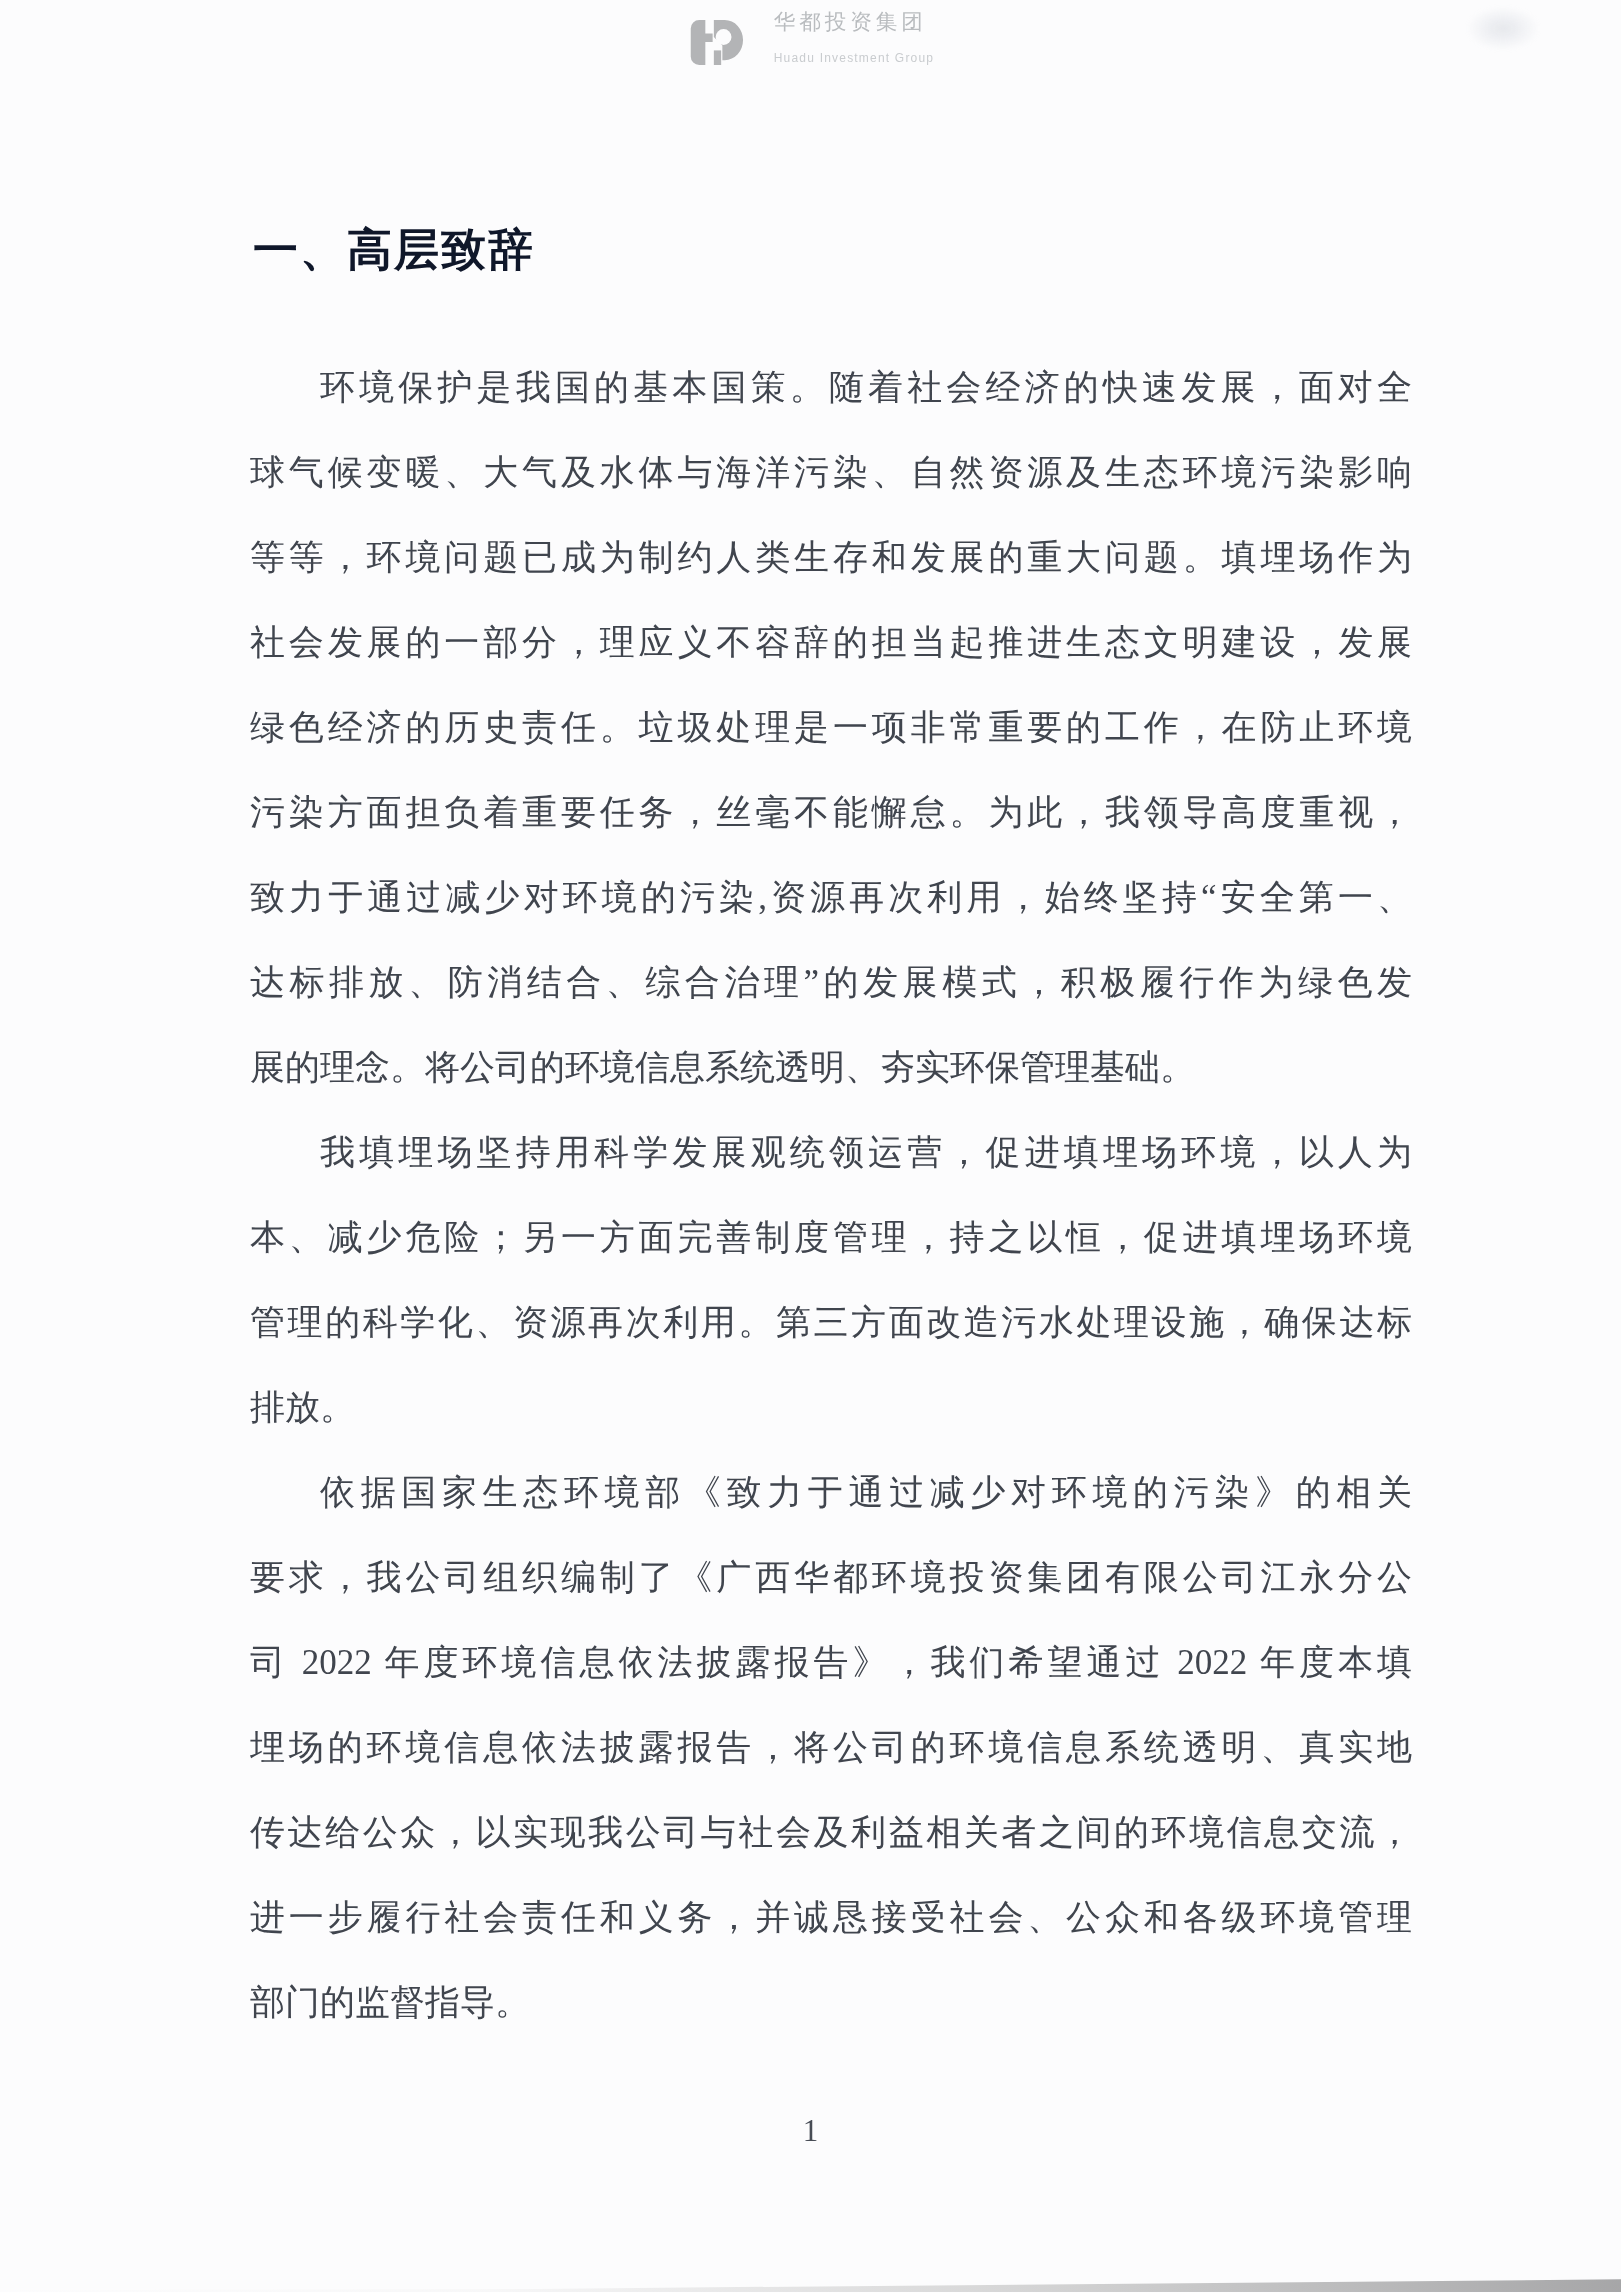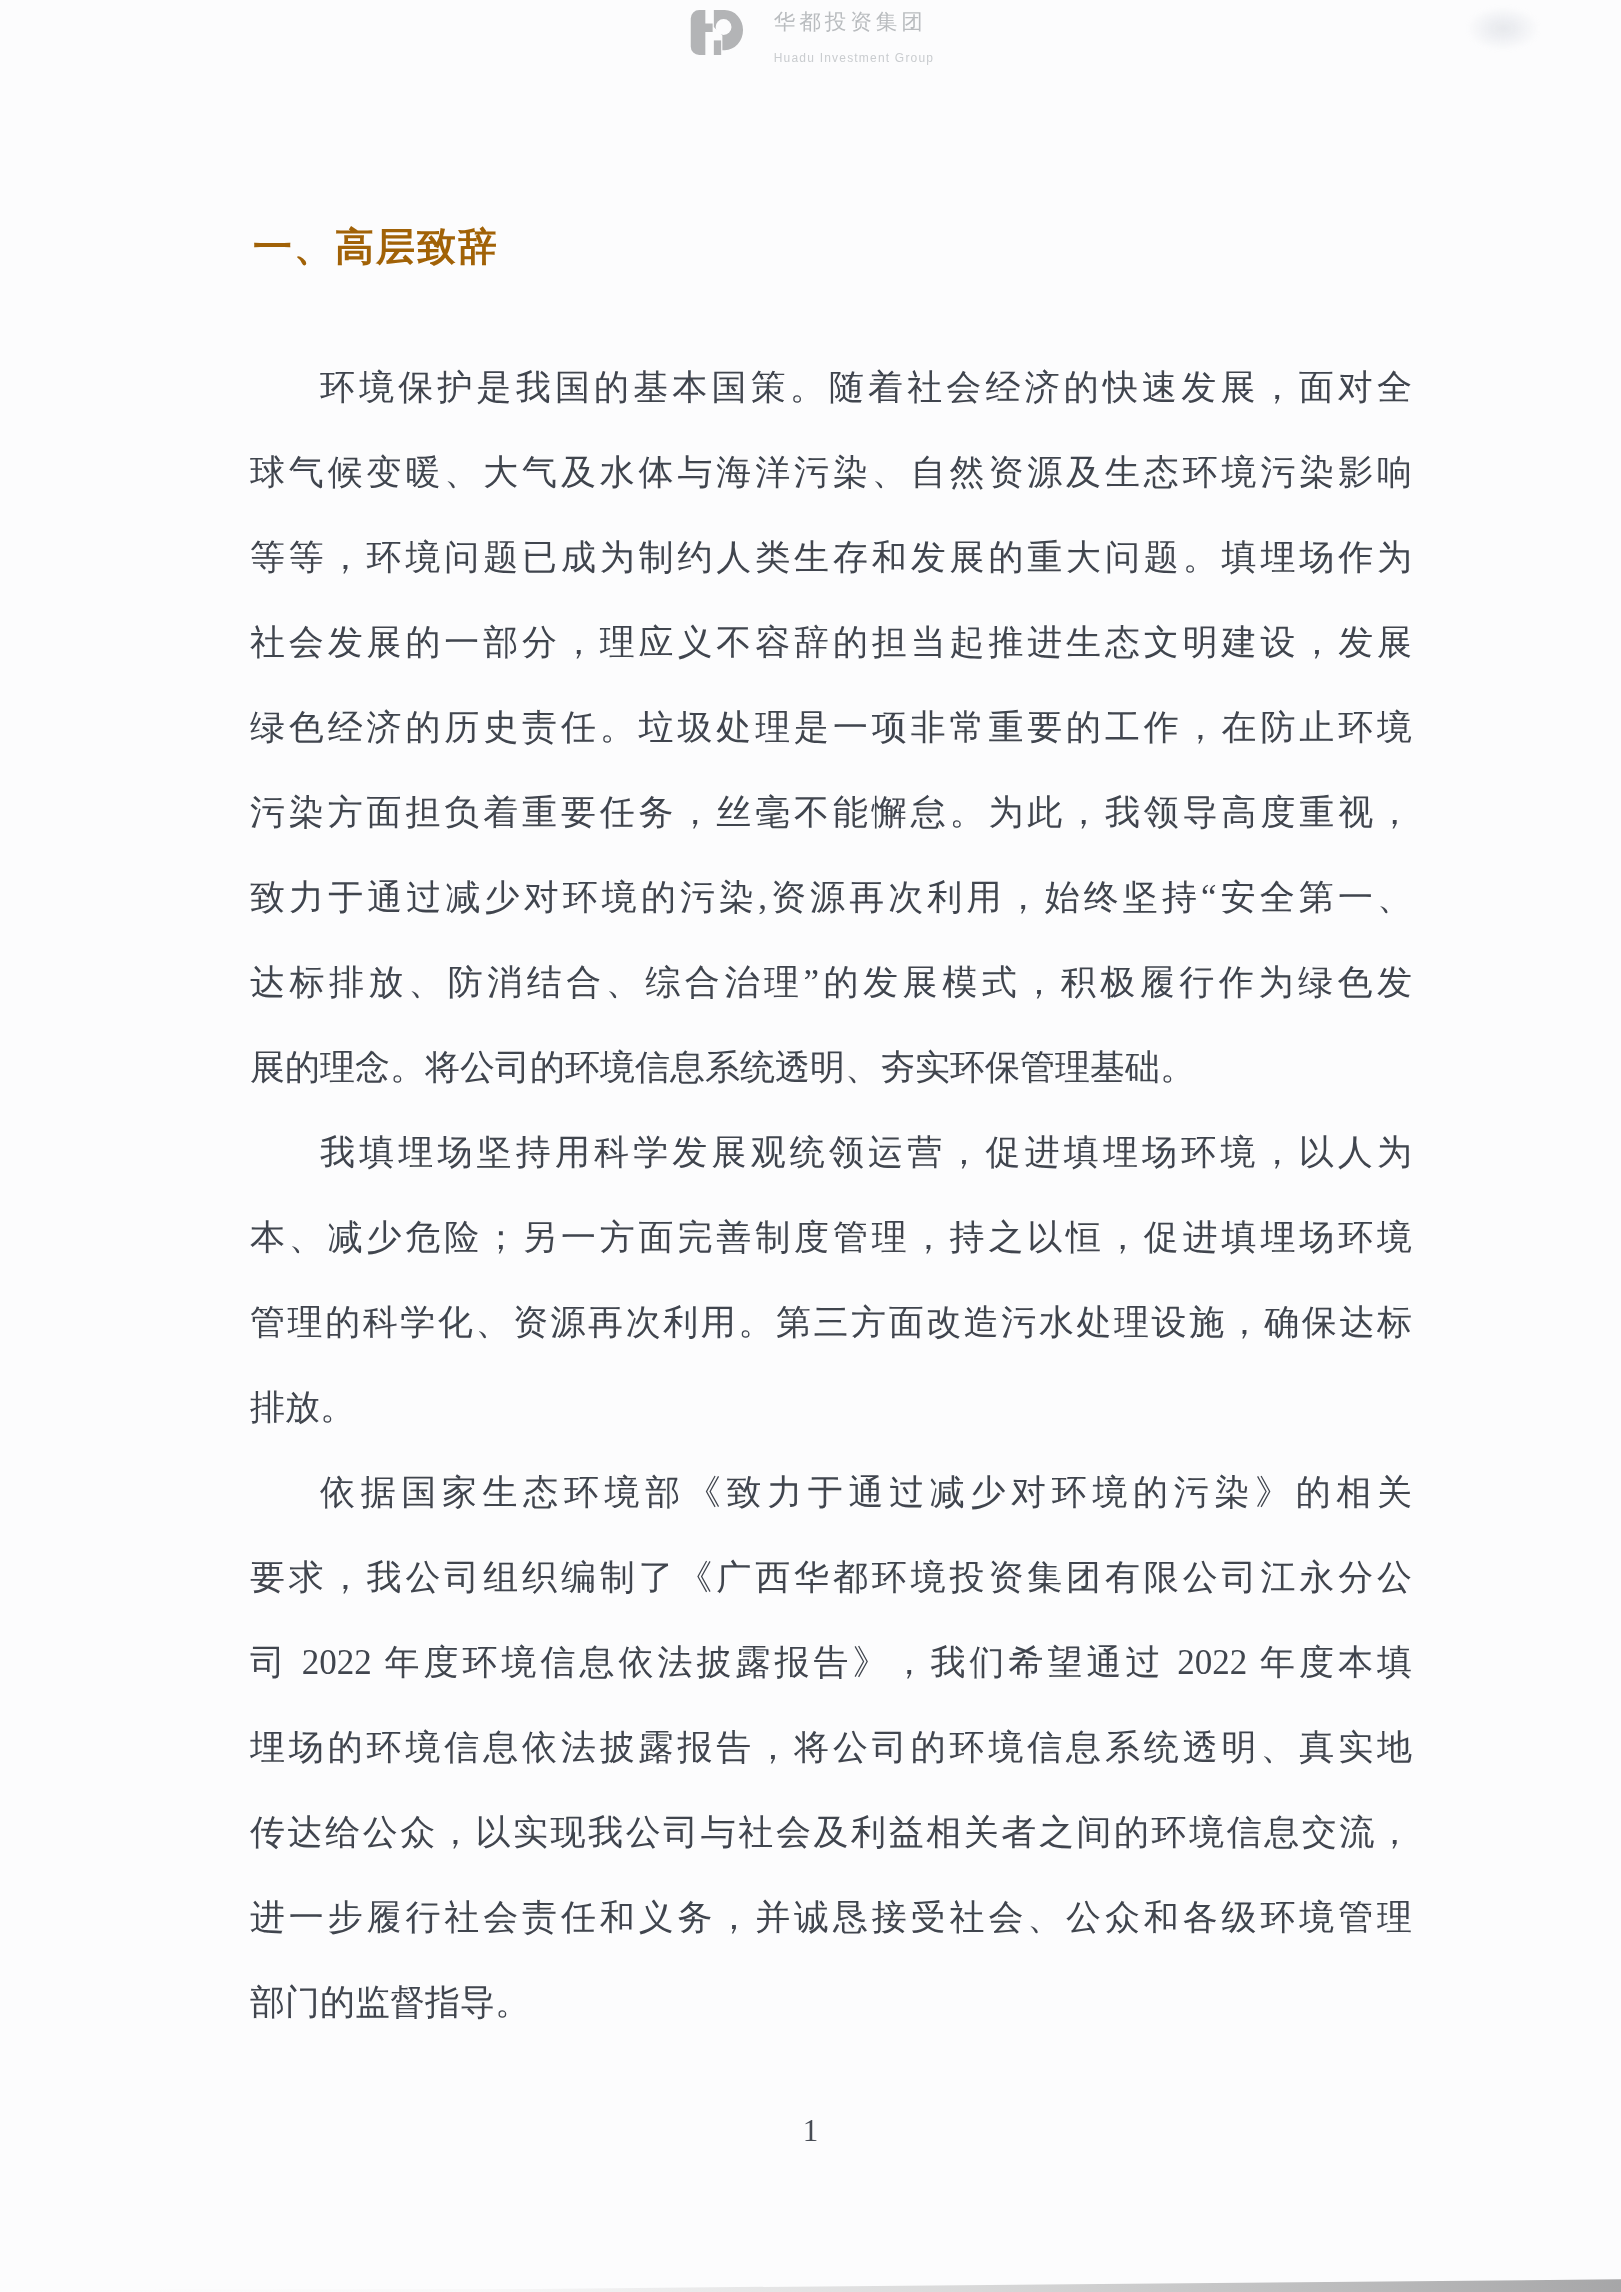--- a/index.html
+++ b/index.html
@@ -8,42 +8,42 @@
     width:1621px;height:2293px;
     margin:0 auto;
     background:#fcfcfd;
     overflow:hidden;
     font-family:"Liberation Serif","DejaVu Serif",serif;
     color:#3e434c;
   }
   
   .logo{
     position:absolute;top:9.8px;left:0;right:0;
-    display:flex;justify-content:center;align-items:flex-start;gap:26px;
+    display:flex;justify-content:center;align-items:flex-end;gap:26px;
   }
   .logo-mark{width:61px;height:45px;flex:0 0 auto;}
   .logo-text{display:flex;flex-direction:column;justify-content:center;}
   .logo-zh{
     font-family:"Liberation Sans","DejaVu Sans",sans-serif;
     font-size:21.6px;letter-spacing:3.9px;color:#b9bcbf;line-height:1.1;
   }
   .logo-en{
     font-family:Liberation Sans, sans-serif;
     font-size:12px;letter-spacing:1.2px;color:#c9cccf;margin-top:17px;
   }
   
   .smudge{
     position:absolute;left:1466px;top:5.9px;width:74px;height:45px;
     background:radial-gradient(ellipse at center,rgba(188,194,206,0.35),rgba(188,194,206,0) 70%);
     filter:blur(2px);
   }
   
   .heading{
     position:absolute;top:220px;left:253px;margin:0;
-    font-size:39px;font-weight:bold;color:#a16207;
+    font-size:45px;font-weight:bold;color:#0f172a;
     letter-spacing:2px;
   }
   
   .body{
     position:absolute;top:345px;left:250px;width:1162px;
     font-size:35px;
   }
   .line{
     height:85px;line-height:85px;
     text-align:justify;text-align-last:justify;

